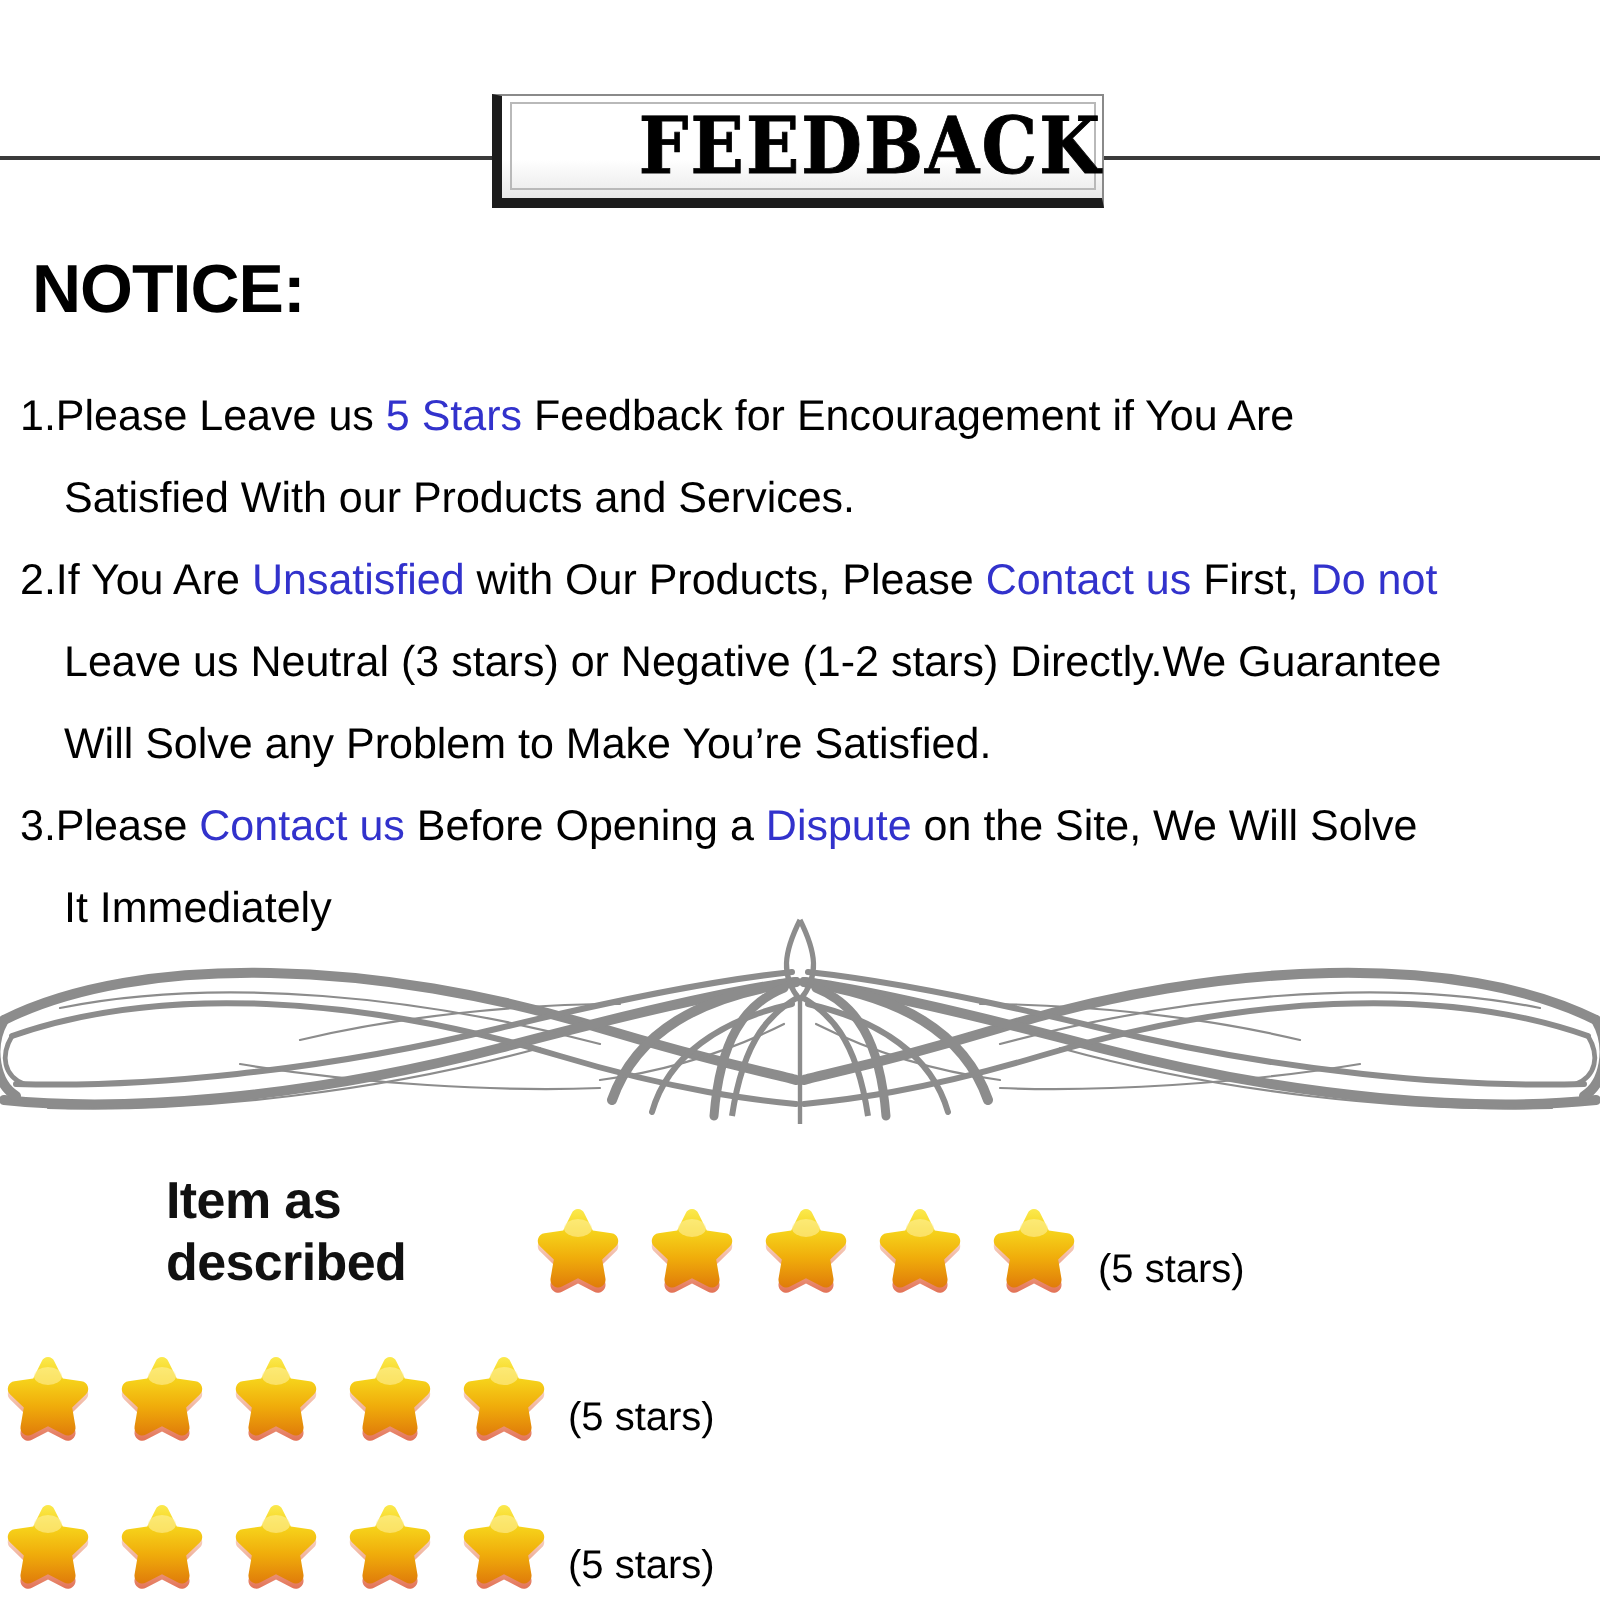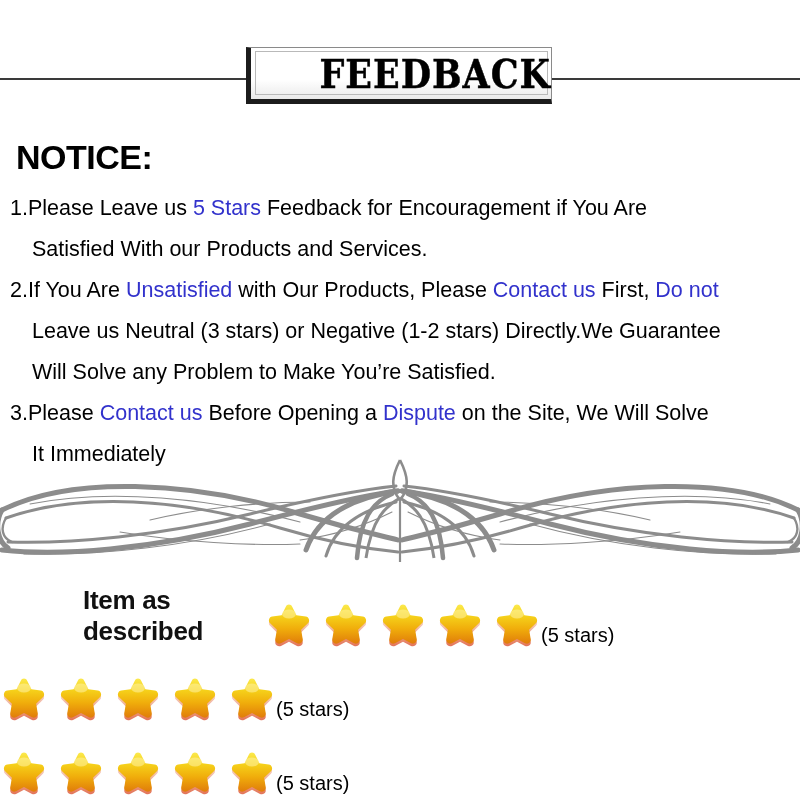--- a/index.html
+++ b/index.html
@@ -66,21 +66,20 @@
   }
 
   
   .notice-heading {
     position: absolute;
     left: 16px;
     top: 126px;
     font-size: 34px;
     font-weight: bold;
     letter-spacing: -0.5px;
-    margin-top: 12px;
   }
 
   
   .notice-body {
     position: absolute;
     left: 10px;
     top: 188px;
     width: 800px;
     font-size: 21.5px;
     line-height: 41px;
@@ -125,21 +124,21 @@
     align-items: center;
     gap: 9px;
   }
   .star {
     width: 48px;
     height: 46px;
     display: block;
   }
   .rating-count {
     font-size: 20px;
-    margin-left: 0;
+    margin-left: 8px;
     color: #000000;
   }
 </style>
 </head>
 <body>
 
 <div class="header">
   <div class="header-rule left"></div>
   <div class="header-rule right"></div>
   <div class="banner">

